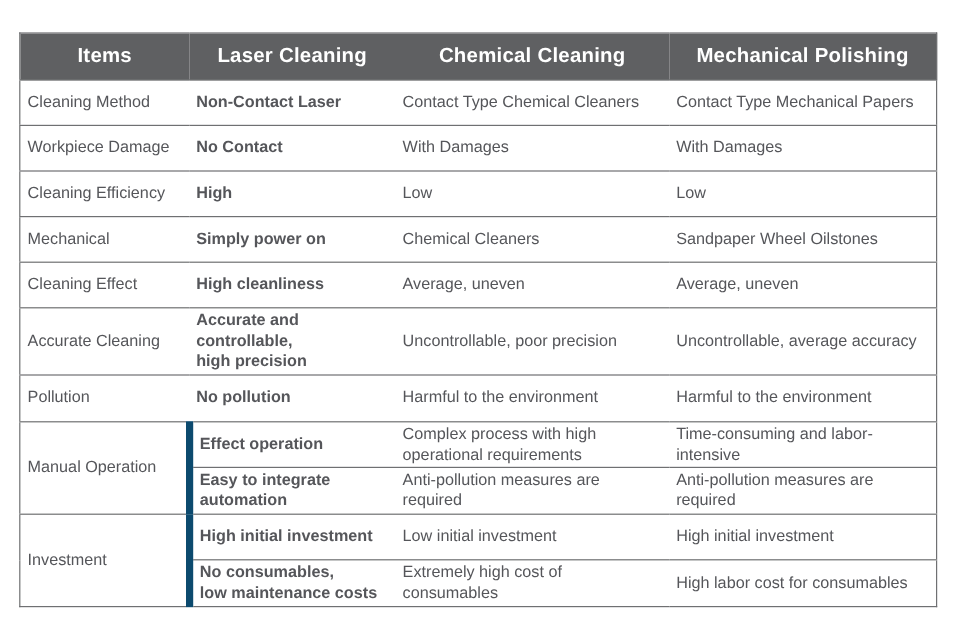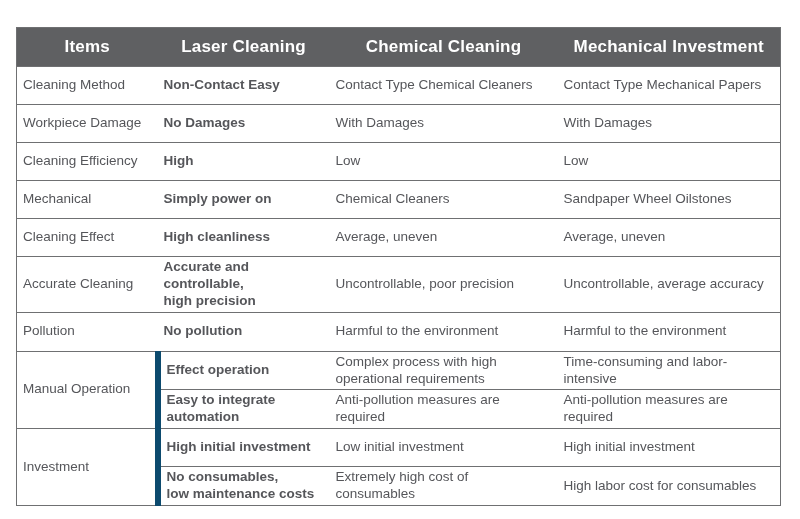--- a/index.html
+++ b/index.html
@@ -68,33 +68,33 @@
         <col style="width:141px">
         <col style="width:172px">
         <col style="width:228px">
         <col style="width:223px">
       </colgroup>
       <thead>
         <tr>
           <th>Items</th>
           <th>Laser Cleaning</th>
           <th>Chemical Cleaning</th>
-          <th>Mechanical Investment</th>
+          <th>Mechanical Polishing</th>
         </tr>
       </thead>
       <tbody>
         <tr class="rh38">
           <td>Cleaning Method</td>
-          <td class="laser">Non-Contact Easy</td>
+          <td class="laser">Non-Contact Laser</td>
           <td>Contact Type Chemical Cleaners</td>
           <td>Contact Type Mechanical Papers</td>
         </tr>
         <tr class="rh38">
           <td>Workpiece Damage</td>
-          <td class="laser">No Damages</td>
+          <td class="laser">No Contact</td>
           <td>With Damages</td>
           <td>With Damages</td>
         </tr>
         <tr class="rh38">
           <td>Cleaning Efficiency</td>
           <td class="laser">High</td>
           <td>Low</td>
           <td>Low</td>
         </tr>
         <tr class="rh38">

